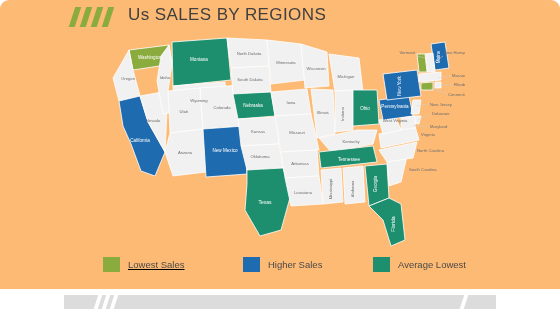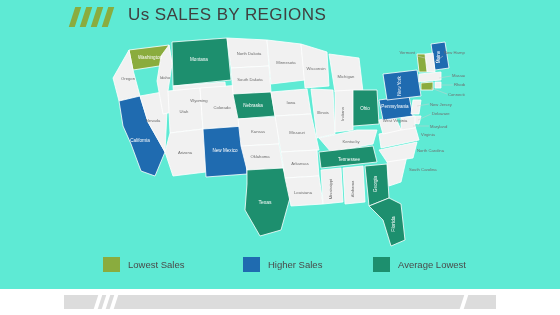--- a/index.html
+++ b/index.html
@@ -10,21 +10,22 @@
     width: 560px;
     height: 315px;
     background: #ffffff;
     font-family: "Liberation Sans", sans-serif;
     overflow: hidden;
     position: relative;
   }
   .slide {
     position: absolute;
     inset: 0;
-    background: #5eead4;
+    background: #fdba74;
+    border-radius: 9px;
   }
 
   
   .header {
     position: absolute;
     left: 0;
     top: 0;
     width: 560px;
     height: 34px;
   }
@@ -104,21 +105,21 @@
     width: 17px;
     height: 15px;
     margin-right: 8px;
     display: inline-block;
   }
   .legend-label {
     font-size: 9.5px;
     color: #4a4a4a;
     white-space: nowrap;
   }
-  .legend-item.i0 { left: 8px; }
+  .legend-item.i0 { left: 8px; text-decoration: underline; }
   .legend-item.i1 { left: 148px; align-items: center; }
   .legend-item.i2 { left: 278px; }
 
   
   .footer {
     position: absolute;
     left: 0;
     bottom: 0;
     width: 560px;
     height: 26px;

